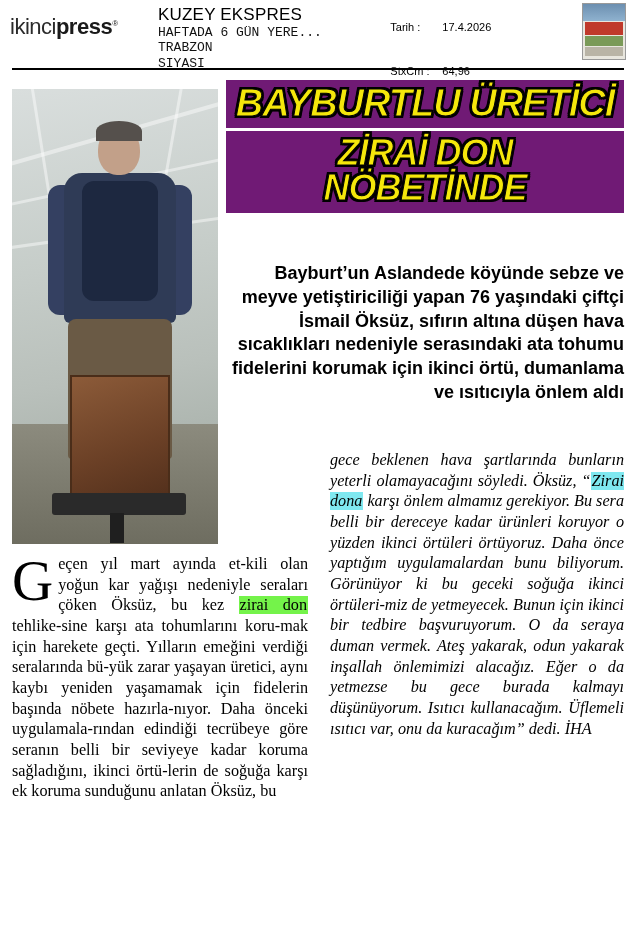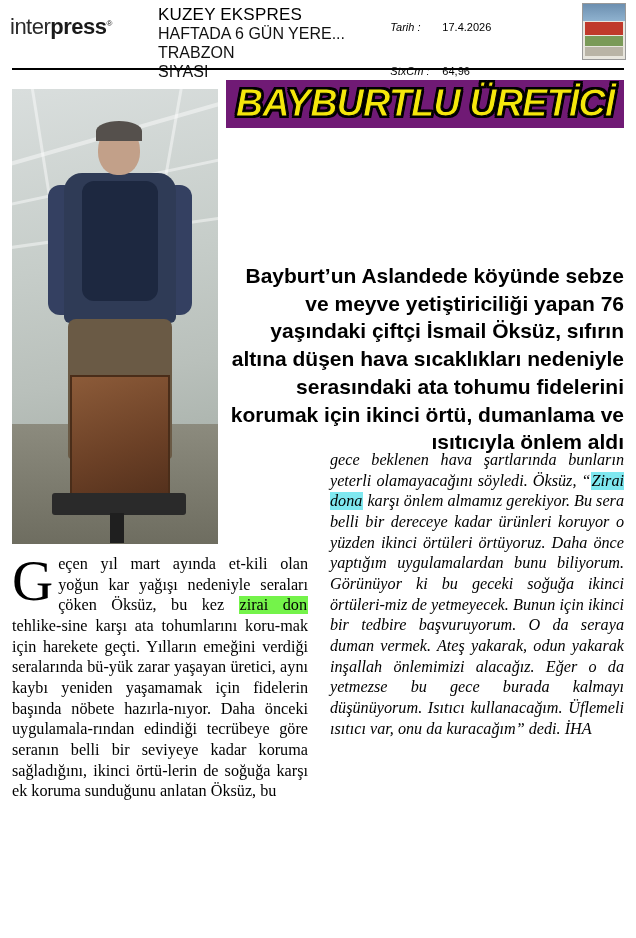--- a/index.html
+++ b/index.html
@@ -46,34 +46,35 @@
     top: 5px;
     font-family: "Liberation Sans", sans-serif;
     line-height: 1.18;
   }
   .pub-name {
     font-size: 17px;
     font-weight: normal;
     letter-spacing: 0.2px;
   }
   .pub-sub {
-    font-size: 16px;
+    font-size: 13px;
     color: #111;
+    font-family: Liberation Mono, monospace;
   }
 
   .meta-block {
     position: absolute;
     left: 372px;
     top: 5px;
     font-family: "Liberation Sans", sans-serif;
     font-size: 11px;
     line-height: 1.35;
   }
   .meta-row { white-space: pre; }
-  .meta-label { display: inline-block; width: 52px; font-style: italic; }
+  .meta-label { display: inline-block; width: 52px; }
 
   .thumb {
     position: absolute;
     right: 10px;
     top: 3px;
     width: 42px;
     height: 55px;
     border: 1px solid #999;
     background: #e8e6de;
     overflow: hidden;
@@ -242,21 +243,21 @@
     font-size: 36px;
   }
 
   .spot {
     position: absolute;
     left: 214px;
     top: 182px;
     width: 398px;
     font-family: "Liberation Sans", sans-serif;
     font-weight: bold;
-    font-size: 21px;
+    font-size: 18px;
     line-height: 1.32;
     text-align: right;
   }
 
   
   .cols {
     position: absolute;
     left: 0;
     top: 474px;
     width: 612px;
@@ -293,21 +294,21 @@
     padding: 0 1px;
   }
   .p { margin: 0; }
 </style>
 </head>
 <body>
 
 <div class="header">
 
   <div class="logo">
-    <span class="light">inter</span><span>press</span><span class="reg">®</span>
+    <span class="light">ikinci</span><span>press</span><span class="reg">®</span>
   </div>
 
   <div class="pub-block">
     <div class="pub-name">KUZEY EKSPRES</div>
     <div class="pub-sub">HAFTADA 6 GÜN YERE...</div>
     <div class="pub-sub">TRABZON</div>
     <div class="pub-sub">SIYASI</div>
   </div>
 
   <div class="meta-block">
@@ -346,20 +347,21 @@
     <div class="man-head"></div>
     <div class="man-hair"></div>
     <div class="man-pants"></div>
     <div class="stove"></div>
     <div class="stove-base"></div>
     <div class="stove-leg"></div>
   </div>
 
   <div class="headline">
     <span class="hl-line">BAYBURTLU ÜRETİCİ</span>
+    <span class="hl-line second">ZİRAİ DON NÖBETİNDE</span>
   </div>
 
   <div class="spot">Bayburt’un Aslandede köyünde sebze ve meyve yetiştiriciliği yapan 76 yaşındaki çiftçi İsmail Öksüz, sıfırın altına düşen hava sıcaklıkları nedeniyle serasındaki ata tohumu fidelerini korumak için ikinci örtü, dumanlama ve ısıtıcıyla önlem aldı</div>
 
   <div class="cols">
 
     <div class="col col-1">
       <p class="p">
         <span class="dropcap">G</span><span>eçen yıl mart ayında et-kili olan yoğun kar yağışı nedeniyle seraları çöken Öksüz, bu kez </span><mark class="hl">zirai don</mark><span> tehlike-sine karşı ata tohumlarını koru-mak için harekete geçti. Yılların emeğini verdiği seralarında bü-yük zarar yaşayan üretici, aynı kaybı yeniden yaşamamak için fidelerin başında nöbete hazırla-nıyor. Daha önceki uygulamala-rından edindiği tecrübeye göre seranın belli bir seviyeye kadar koruma sağladığını, ikinci örtü-lerin de soğuğa karşı ek koruma sunduğunu anlatan Öksüz, bu</span>
       </p>

